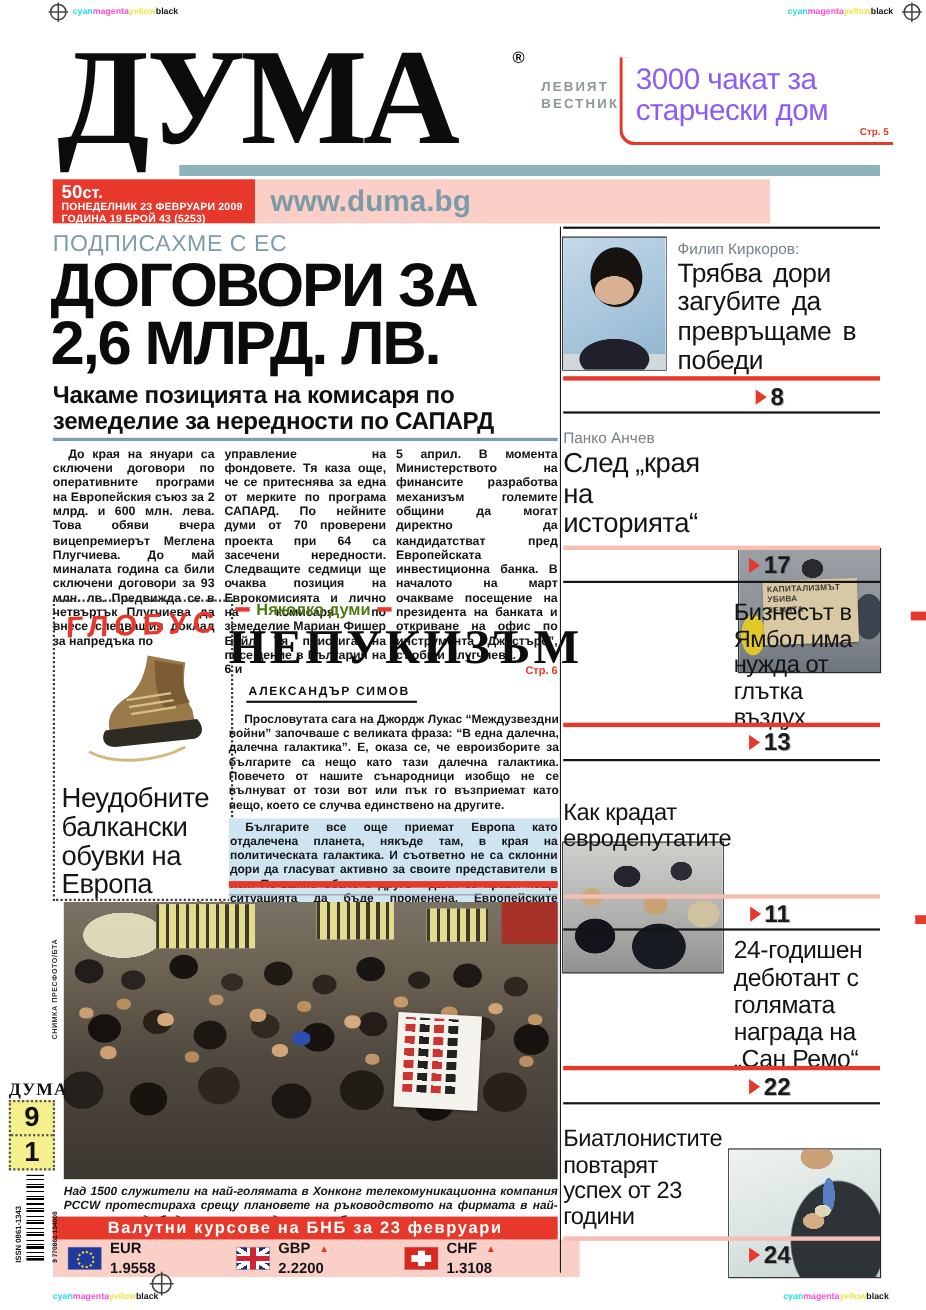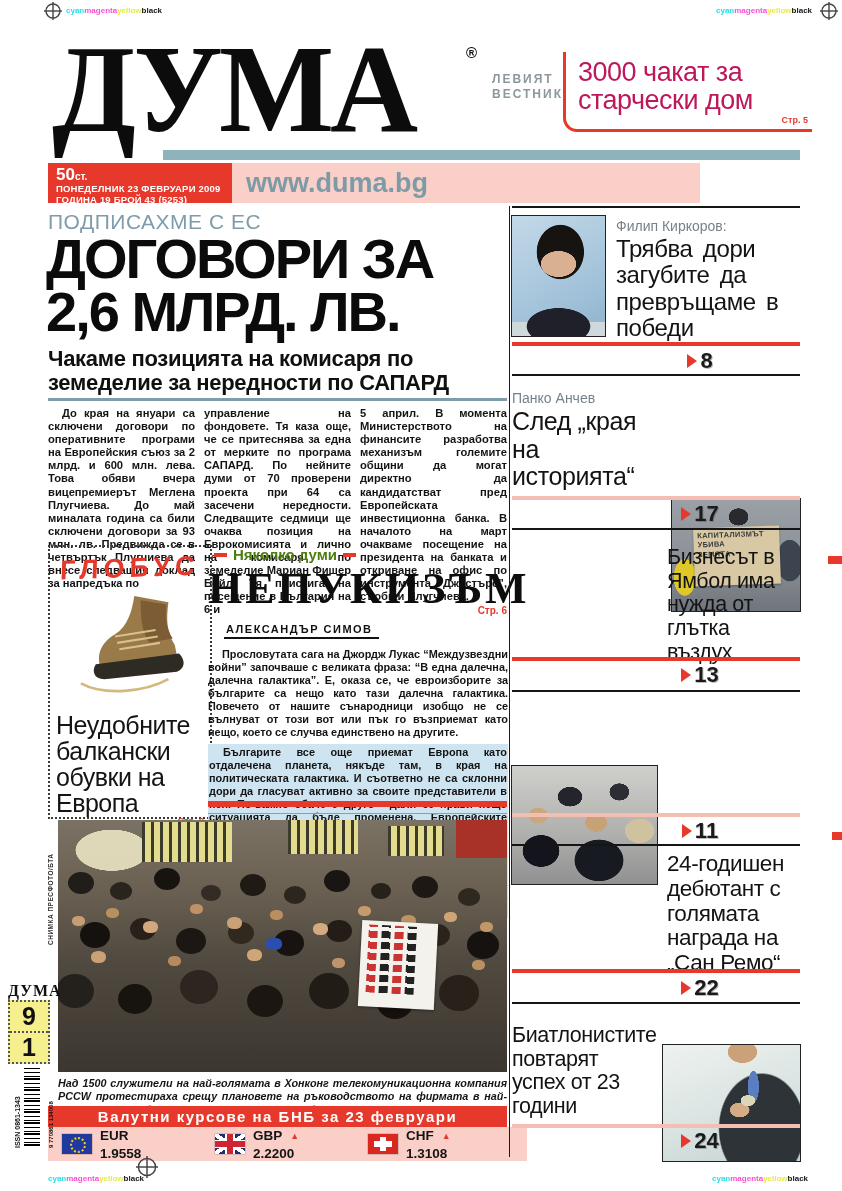--- a/index.html
+++ b/index.html
@@ -13,29 +13,29 @@
   .regcircle svg{display:block;}
 
   
   .logo{font-family:"Liberation Serif",serif;font-weight:bold;font-size:122px;line-height:1;
         letter-spacing:-4px;color:#0c0c0c;transform:scaleY(1.02);}
   .logo-r{font-size:15px;font-weight:bold;color:#0c0c0c;}
   .tagline{font-size:12px;font-weight:bold;color:#8b989c;letter-spacing:2px;line-height:1.25;}
   .tealbar{background:#8fb3ba;}
   .pricebox{background:#e6392b;color:#fff;padding:3px 8px 2px 8px;}
   .price-main{font-size:17px;font-weight:bold;line-height:1;}
-  .price-main small{font-size:10px;}
+  .price-main small{font-size:15px;}
   .price-sub{font-size:9.5px;font-weight:bold;line-height:1.2;letter-spacing:.2px;}
   .webbar{background:#f9cfc8;}
   .weburl{font-size:27px;font-weight:bold;color:#7d9aa7;line-height:1;}
 
   
   .topright{border-left:3px solid #e6392b;border-bottom:3px solid #e6392b;border-radius:0 0 0 14px;
             padding:6px 4px 4px 12px;}
-  .topright h2{margin:0;font-size:27px;font-weight:normal;line-height:1.05;color:#be185d;letter-spacing:-.5px;}
+  .topright h2{margin:0;font-size:27px;font-weight:normal;line-height:1.05;color:#8b5cf6;letter-spacing:-.5px;}
   .pageref{color:#e6392b;font-size:9px;font-weight:bold;text-align:right;display:block;}
 
   
   .kicker{font-size:21px;color:#7e9cab;letter-spacing:.5px;}
   .lead-head{font-size:56px;font-weight:bold;line-height:.95;letter-spacing:-2px;color:#0b0b0b;}
   .lead-deck{font-size:22px;font-weight:bold;line-height:1.07;color:#101010;letter-spacing:-.3px;}
   .deckrule{background:#7e9cab;height:3px;}
   .bodycols{display:flex;gap:9px;}
   .bodycols p{margin:0;width:147px;font-size:11.2px;font-weight:bold;line-height:1.17;
               text-align:justify;color:#141414;}
@@ -327,20 +327,21 @@
 
   <div class="abs sbphoto ph-audience" style="left:512px;top:534px;width:145px;height:118px;"></div>
   <div class="abs sb-head" style="left:667px;top:546px;width:133px;font-size:21.5px;">Бизнесът в Ямбол има нужда от глътка въздух</div>
   <div class="abs rule-red" style="left:512px;top:657px;width:288px;"></div>
   <div class="abs" style="left:660px;top:662px;width:80px;text-align:center;">
     <span class="tri"></span><span class="sb-page">13</span>
   </div>
 
   <div class="abs hrule" style="left:512px;top:690px;width:288px;"></div>
 
+  <div class="abs sb-head" style="left:512px;top:727px;width:145px;font-size:21.5px;">Как крадат евродепутатите</div>
   <div class="abs sbphoto ph-mep" style="left:663px;top:695px;width:137px;height:116px;"></div>
   <div class="abs rule-pink" style="left:512px;top:813px;width:288px;"></div>
   <div class="abs" style="left:660px;top:818px;width:80px;text-align:center;">
     <span class="tri"></span><span class="sb-page">11</span>
   </div>
 
   <div class="abs hrule" style="left:512px;top:844px;width:288px;"></div>
 
   <div class="abs sb-head" style="left:667px;top:852px;width:133px;font-size:22.5px;">24-годишен дебютант с голямата награда на „Сан Ремо“</div>
   <div class="abs rule-red" style="left:512px;top:969px;width:288px;"></div>

